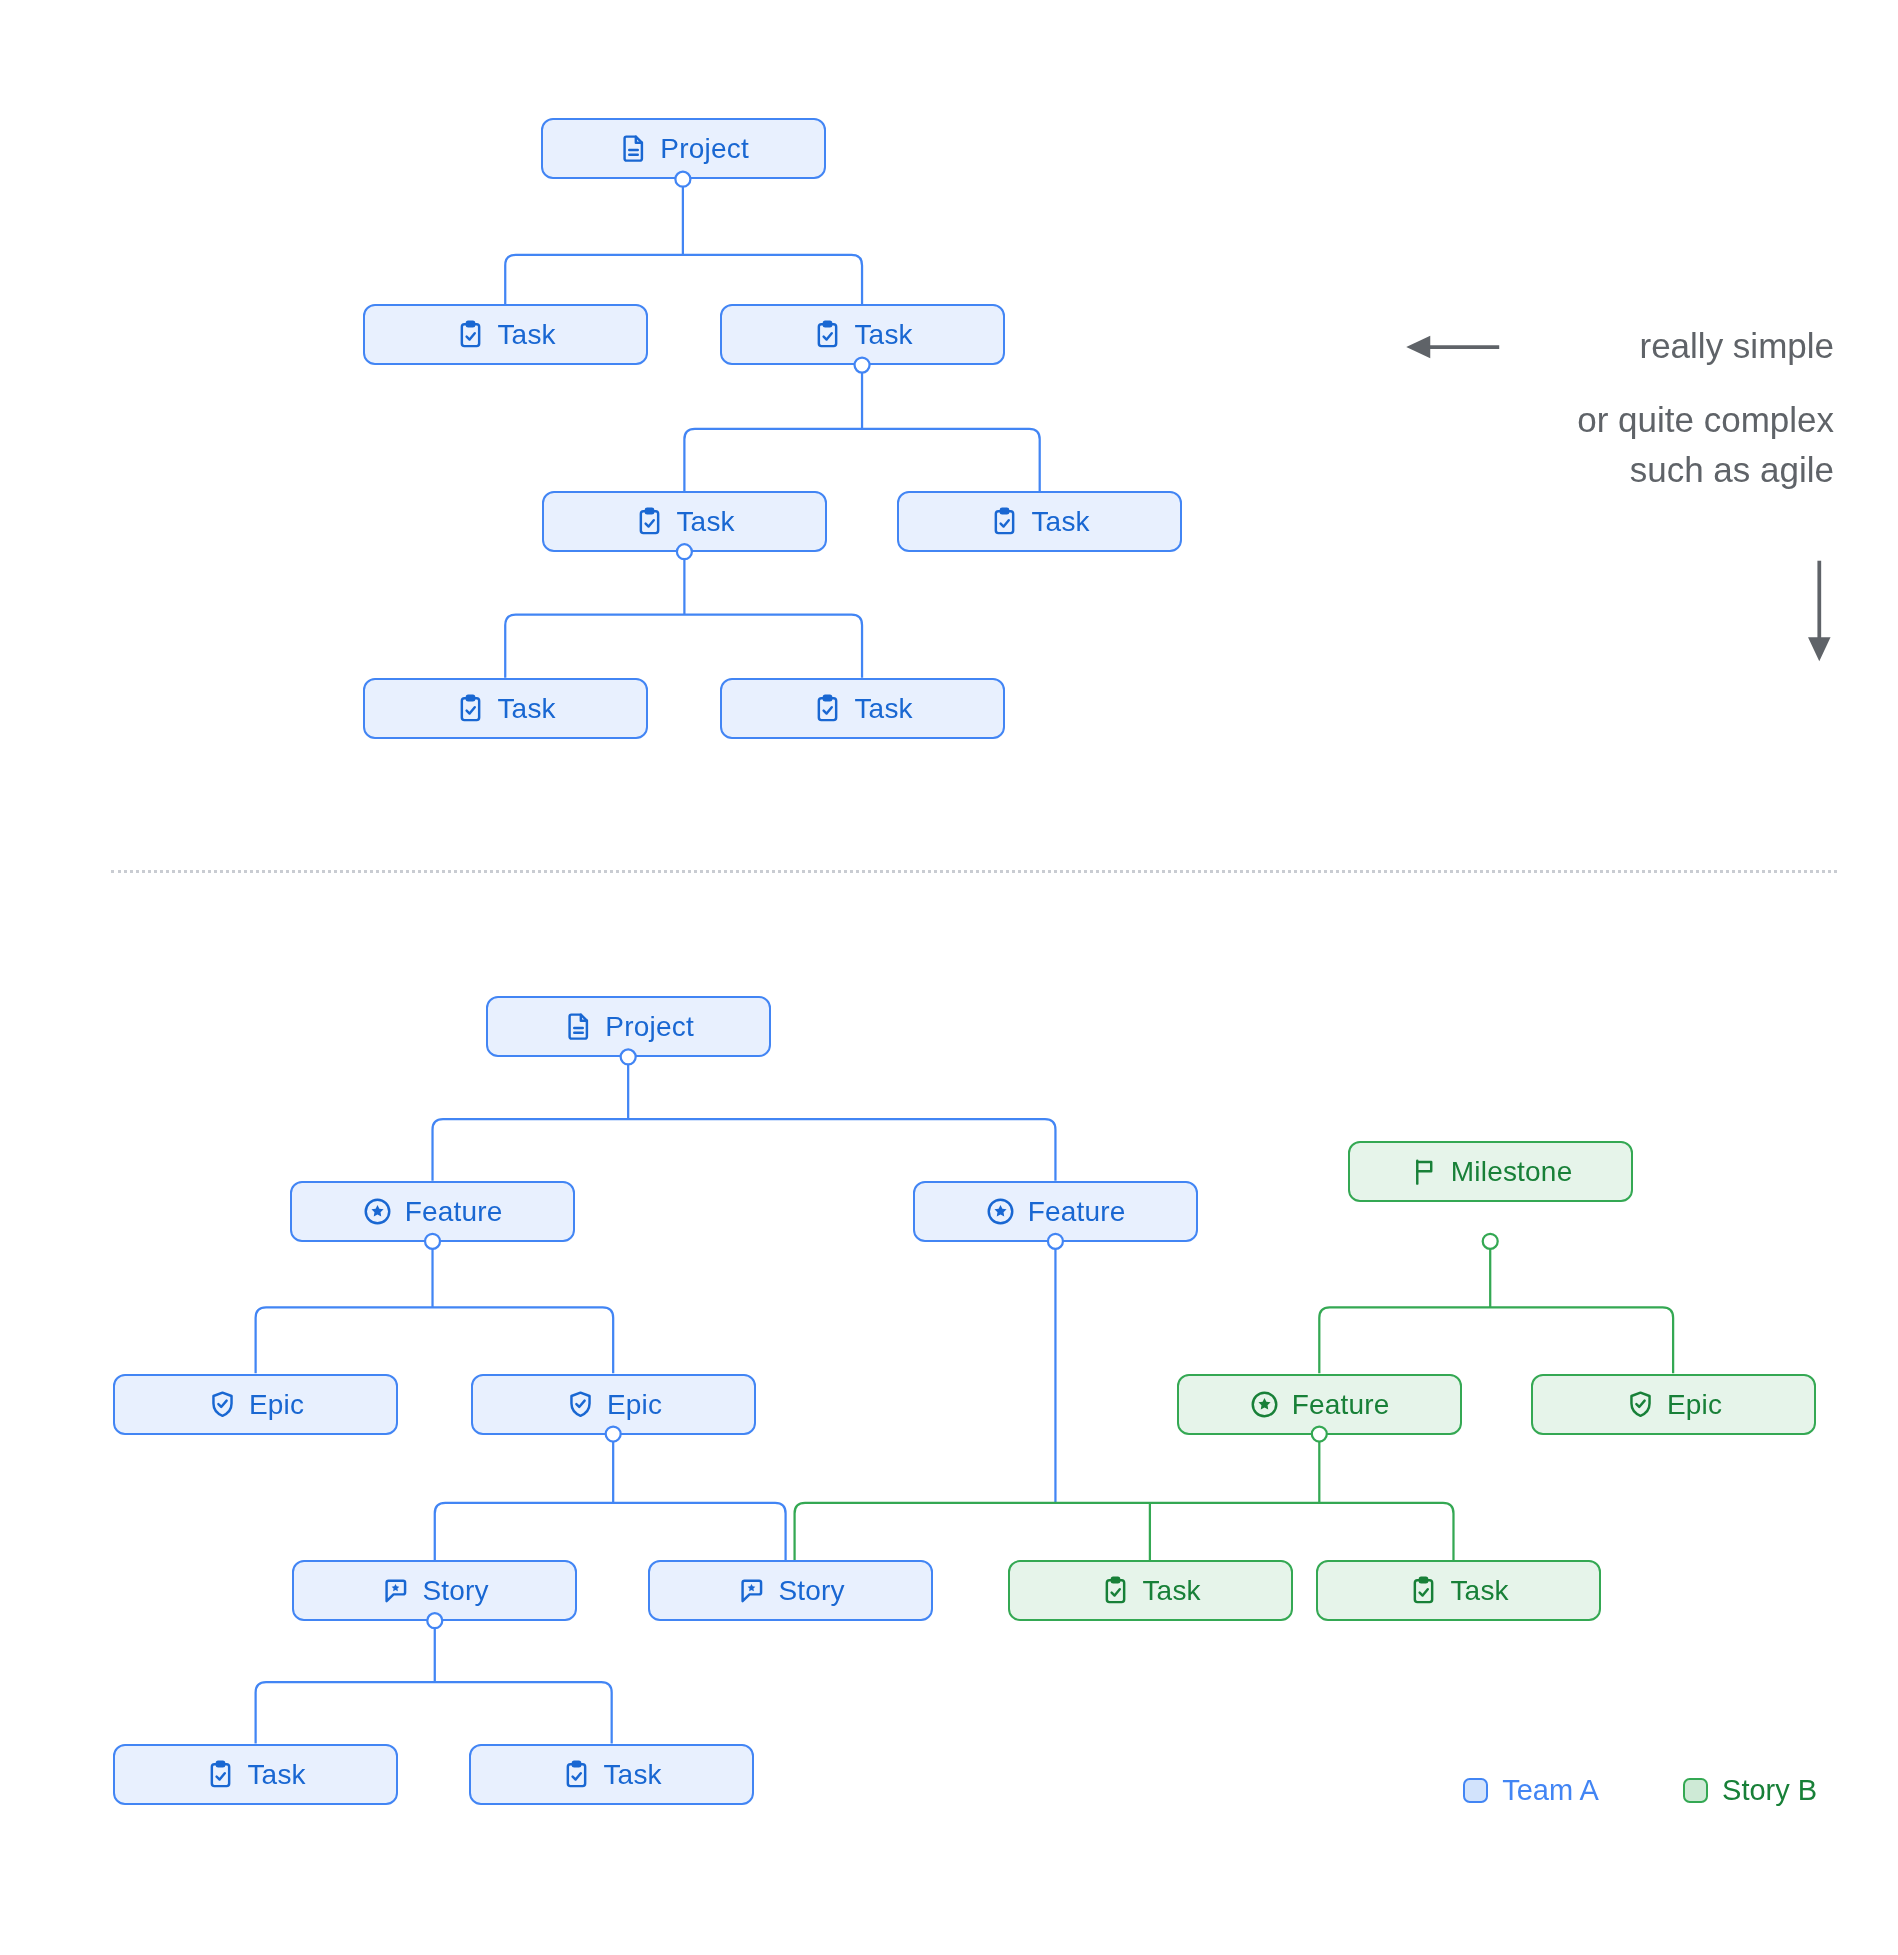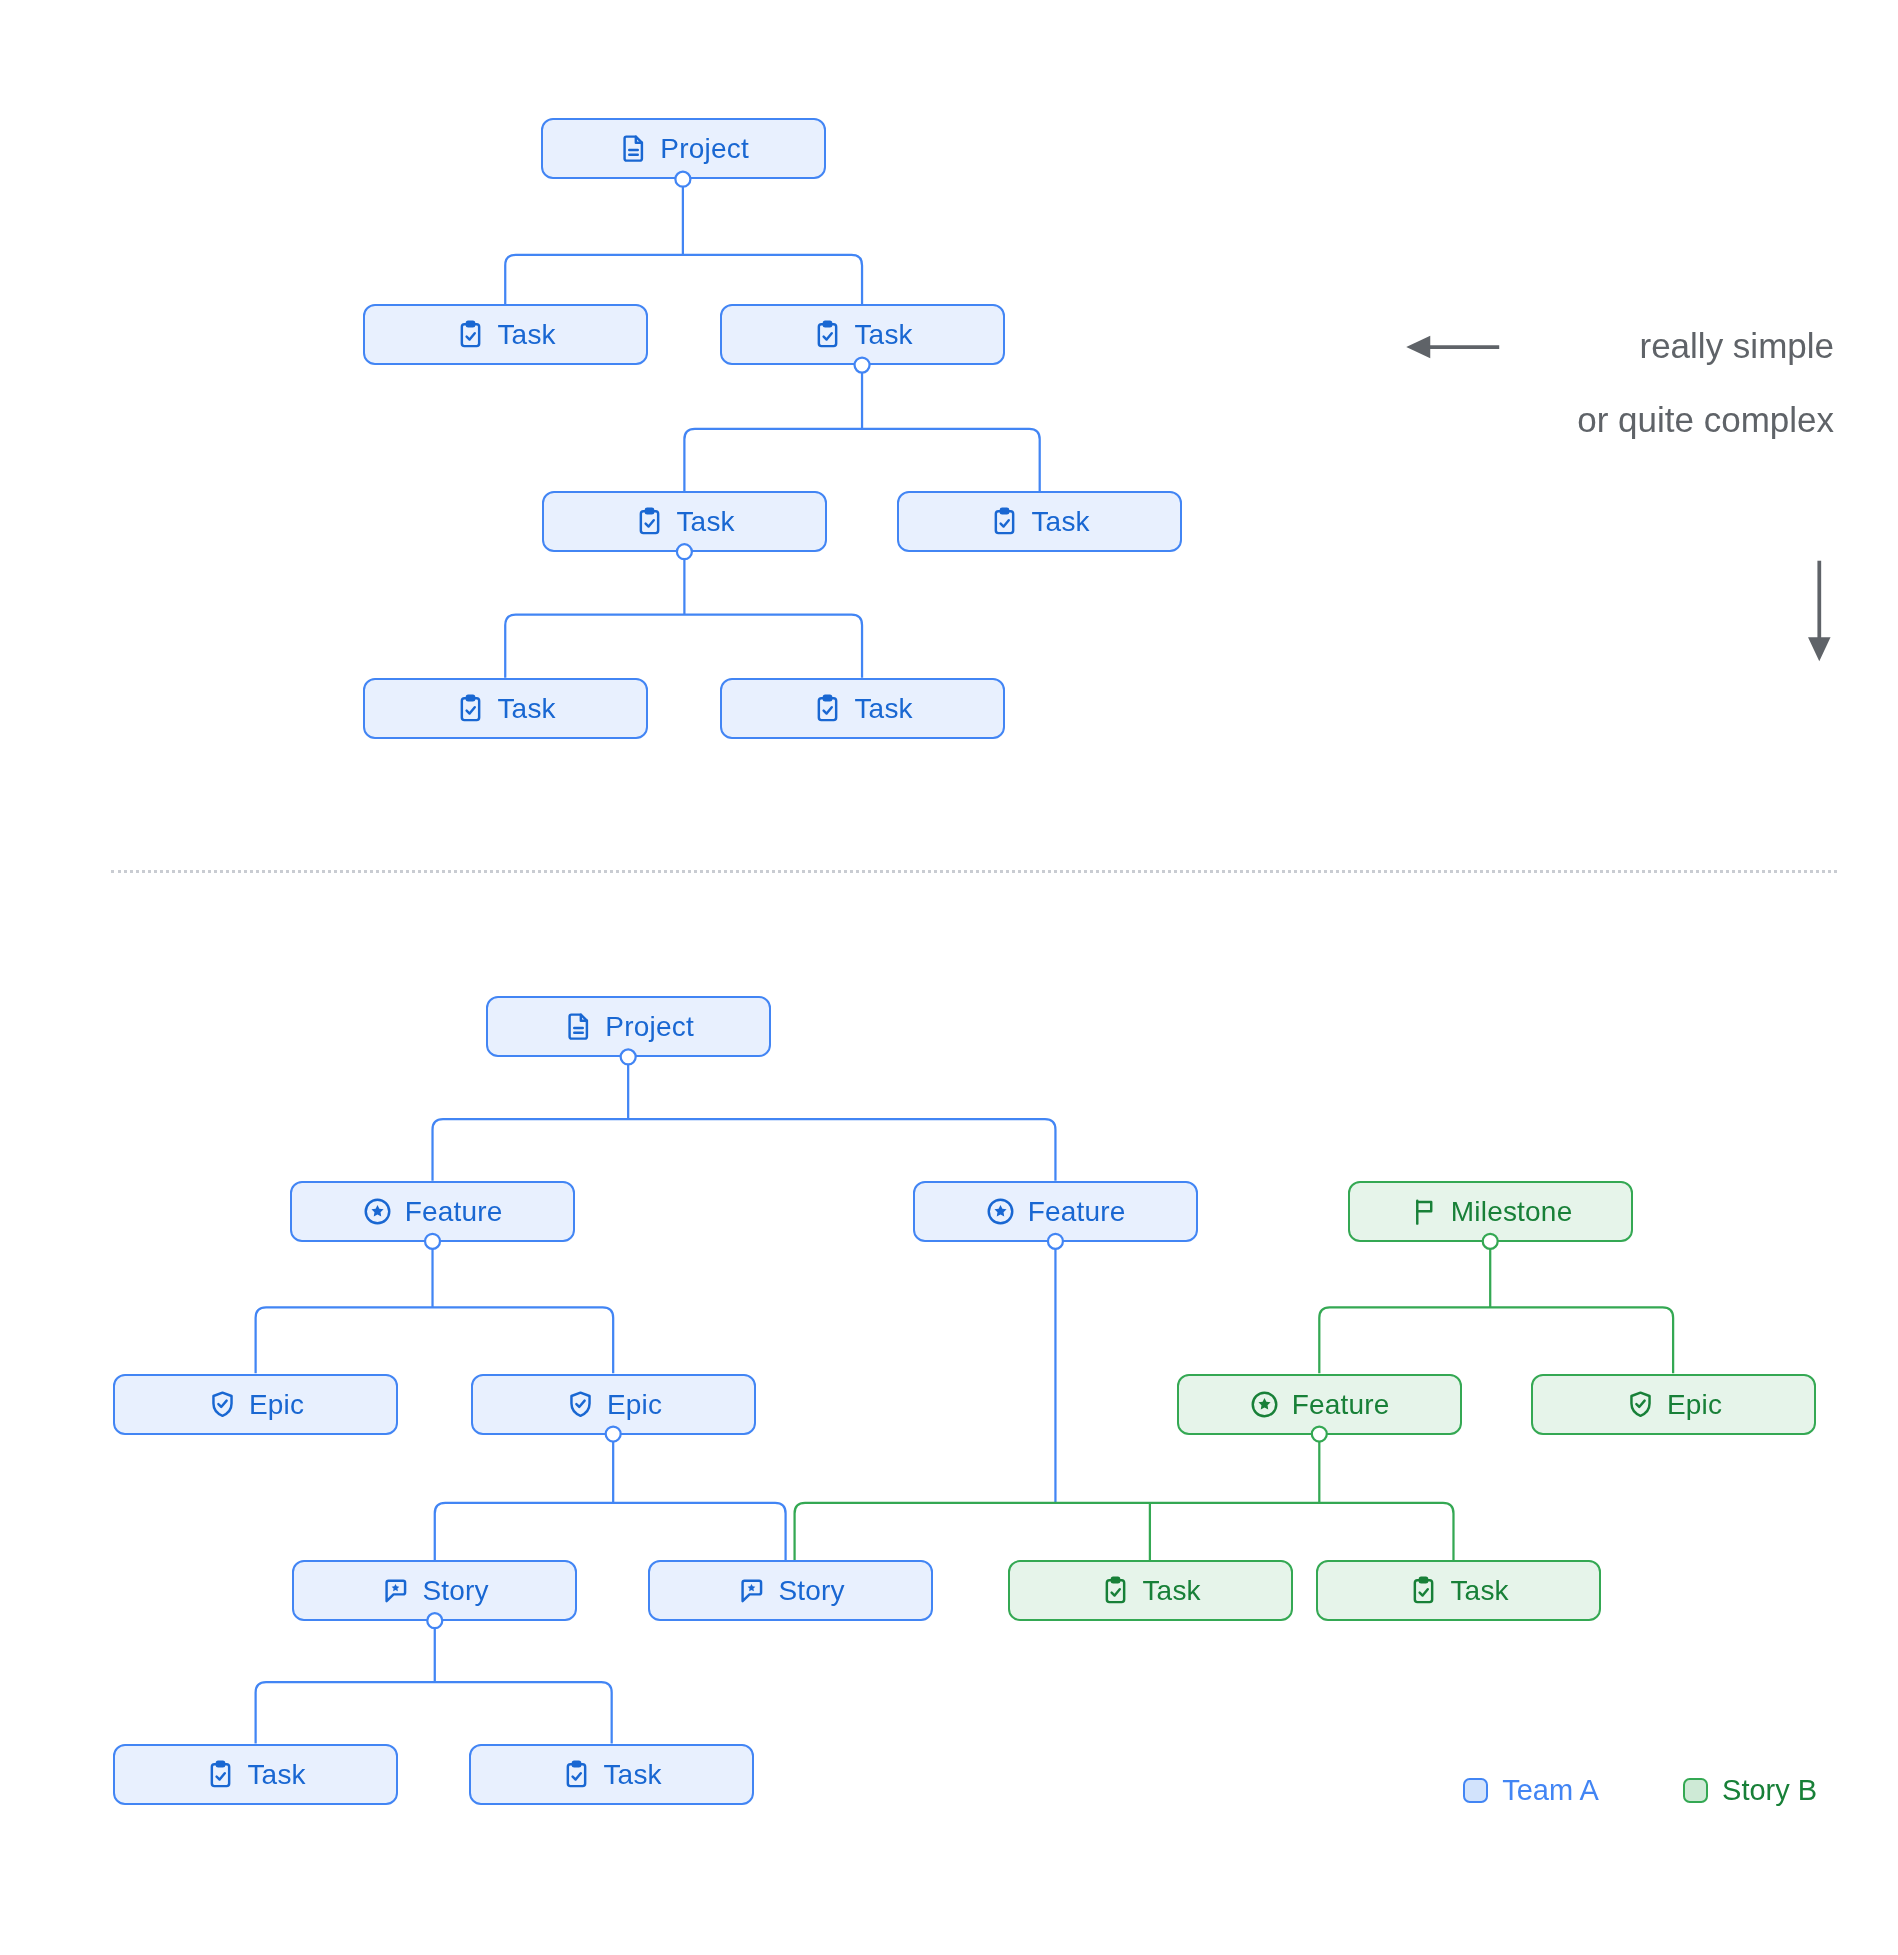--- a/index.html
+++ b/index.html
@@ -160,21 +160,21 @@
       </div>
       <div class="node team-a" style="left: 913px; top: 1181px;">
         <span class="nicon">
           <svg viewBox="0 0 24 24" fill="none" stroke="currentColor" stroke-width="1.9" stroke-linecap="round" stroke-linejoin="round">
             <circle cx="12" cy="12" r="9.1"></circle>
             <path d="M12 6.9l1.45 2.94 3.25.47-2.35 2.3.55 3.23L12 14.31l-2.9 1.53.55-3.23-2.35-2.3 3.25-.47z" fill="currentColor" stroke="none"></path>
           </svg>
         </span>
         <span class="label">Feature</span>
       </div>
-      <div class="node team-b" style="left: 1348px; top: 1181px; text-align: right;">
+      <div class="node team-b" style="left: 1348px; top: 1141px; text-align: right;">
         <span class="nicon">
           <svg viewBox="0 0 24 24" fill="none" stroke="currentColor" stroke-width="1.9" stroke-linecap="round" stroke-linejoin="round">
             <path d="M6.4 21.4V3.6"></path>
             <path d="M6.4 4.6h10.8v7.2H6.4"></path>
           </svg>
         </span>
         <span class="label">Milestone</span>
       </div>
       <div class="node team-a" style="left: 113px; top: 1374px;">
         <span class="nicon">
@@ -286,20 +286,21 @@
     </svg>
 
   <div class="divider"></div>
 
   <div class="annotation">
     <div class="para">
       <div>really simple</div>
     </div>
     <div class="para">
       <div>or quite complex</div>
+      <div>such as agile</div>
     </div>
   </div>
 
   <svg id="overlay-layer" class="layer" width="1898" height="1955" viewBox="0 0 2532 2608">
     <g stroke="#5F6368" fill="#5F6368">
       <line x1="1906" y1="463" x2="2000" y2="463" stroke-width="5"></line>
       <path d="M1876 463 L1908 448 L1908 478 Z" stroke="none"></path>
     </g>
     <g stroke="#5F6368" fill="#5F6368">
       <line x1="2427" y1="748" x2="2427" y2="852" stroke-width="5"></line>

